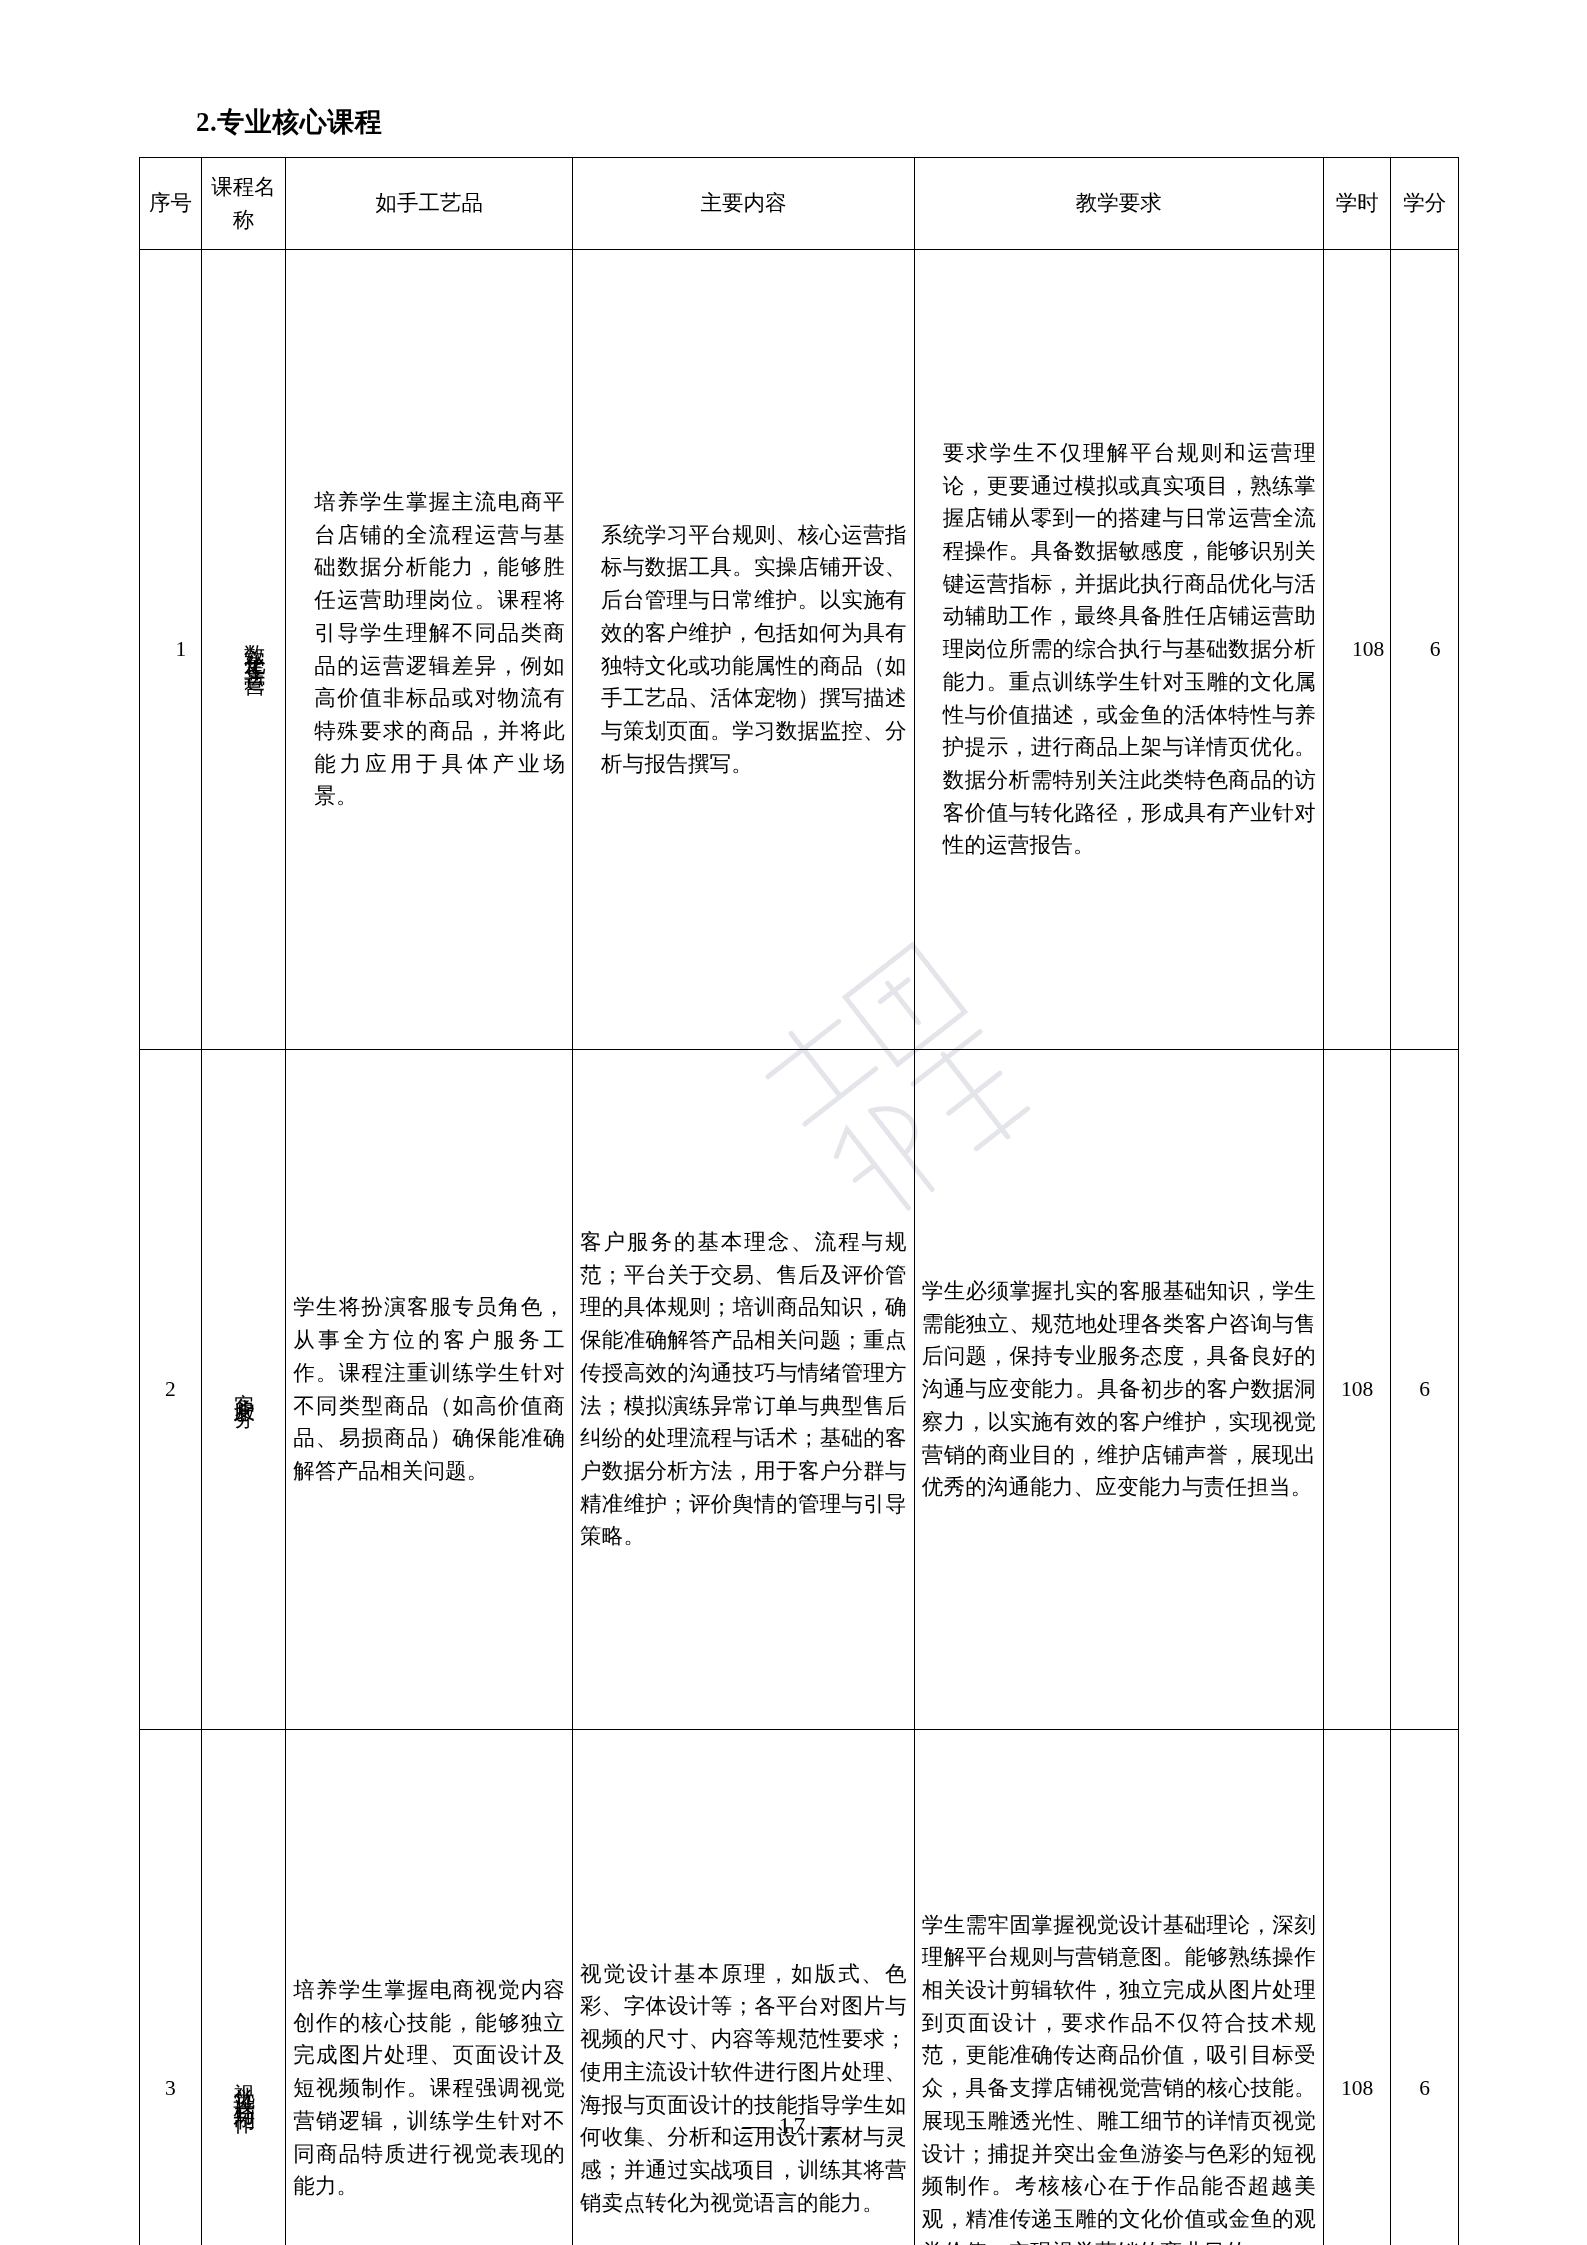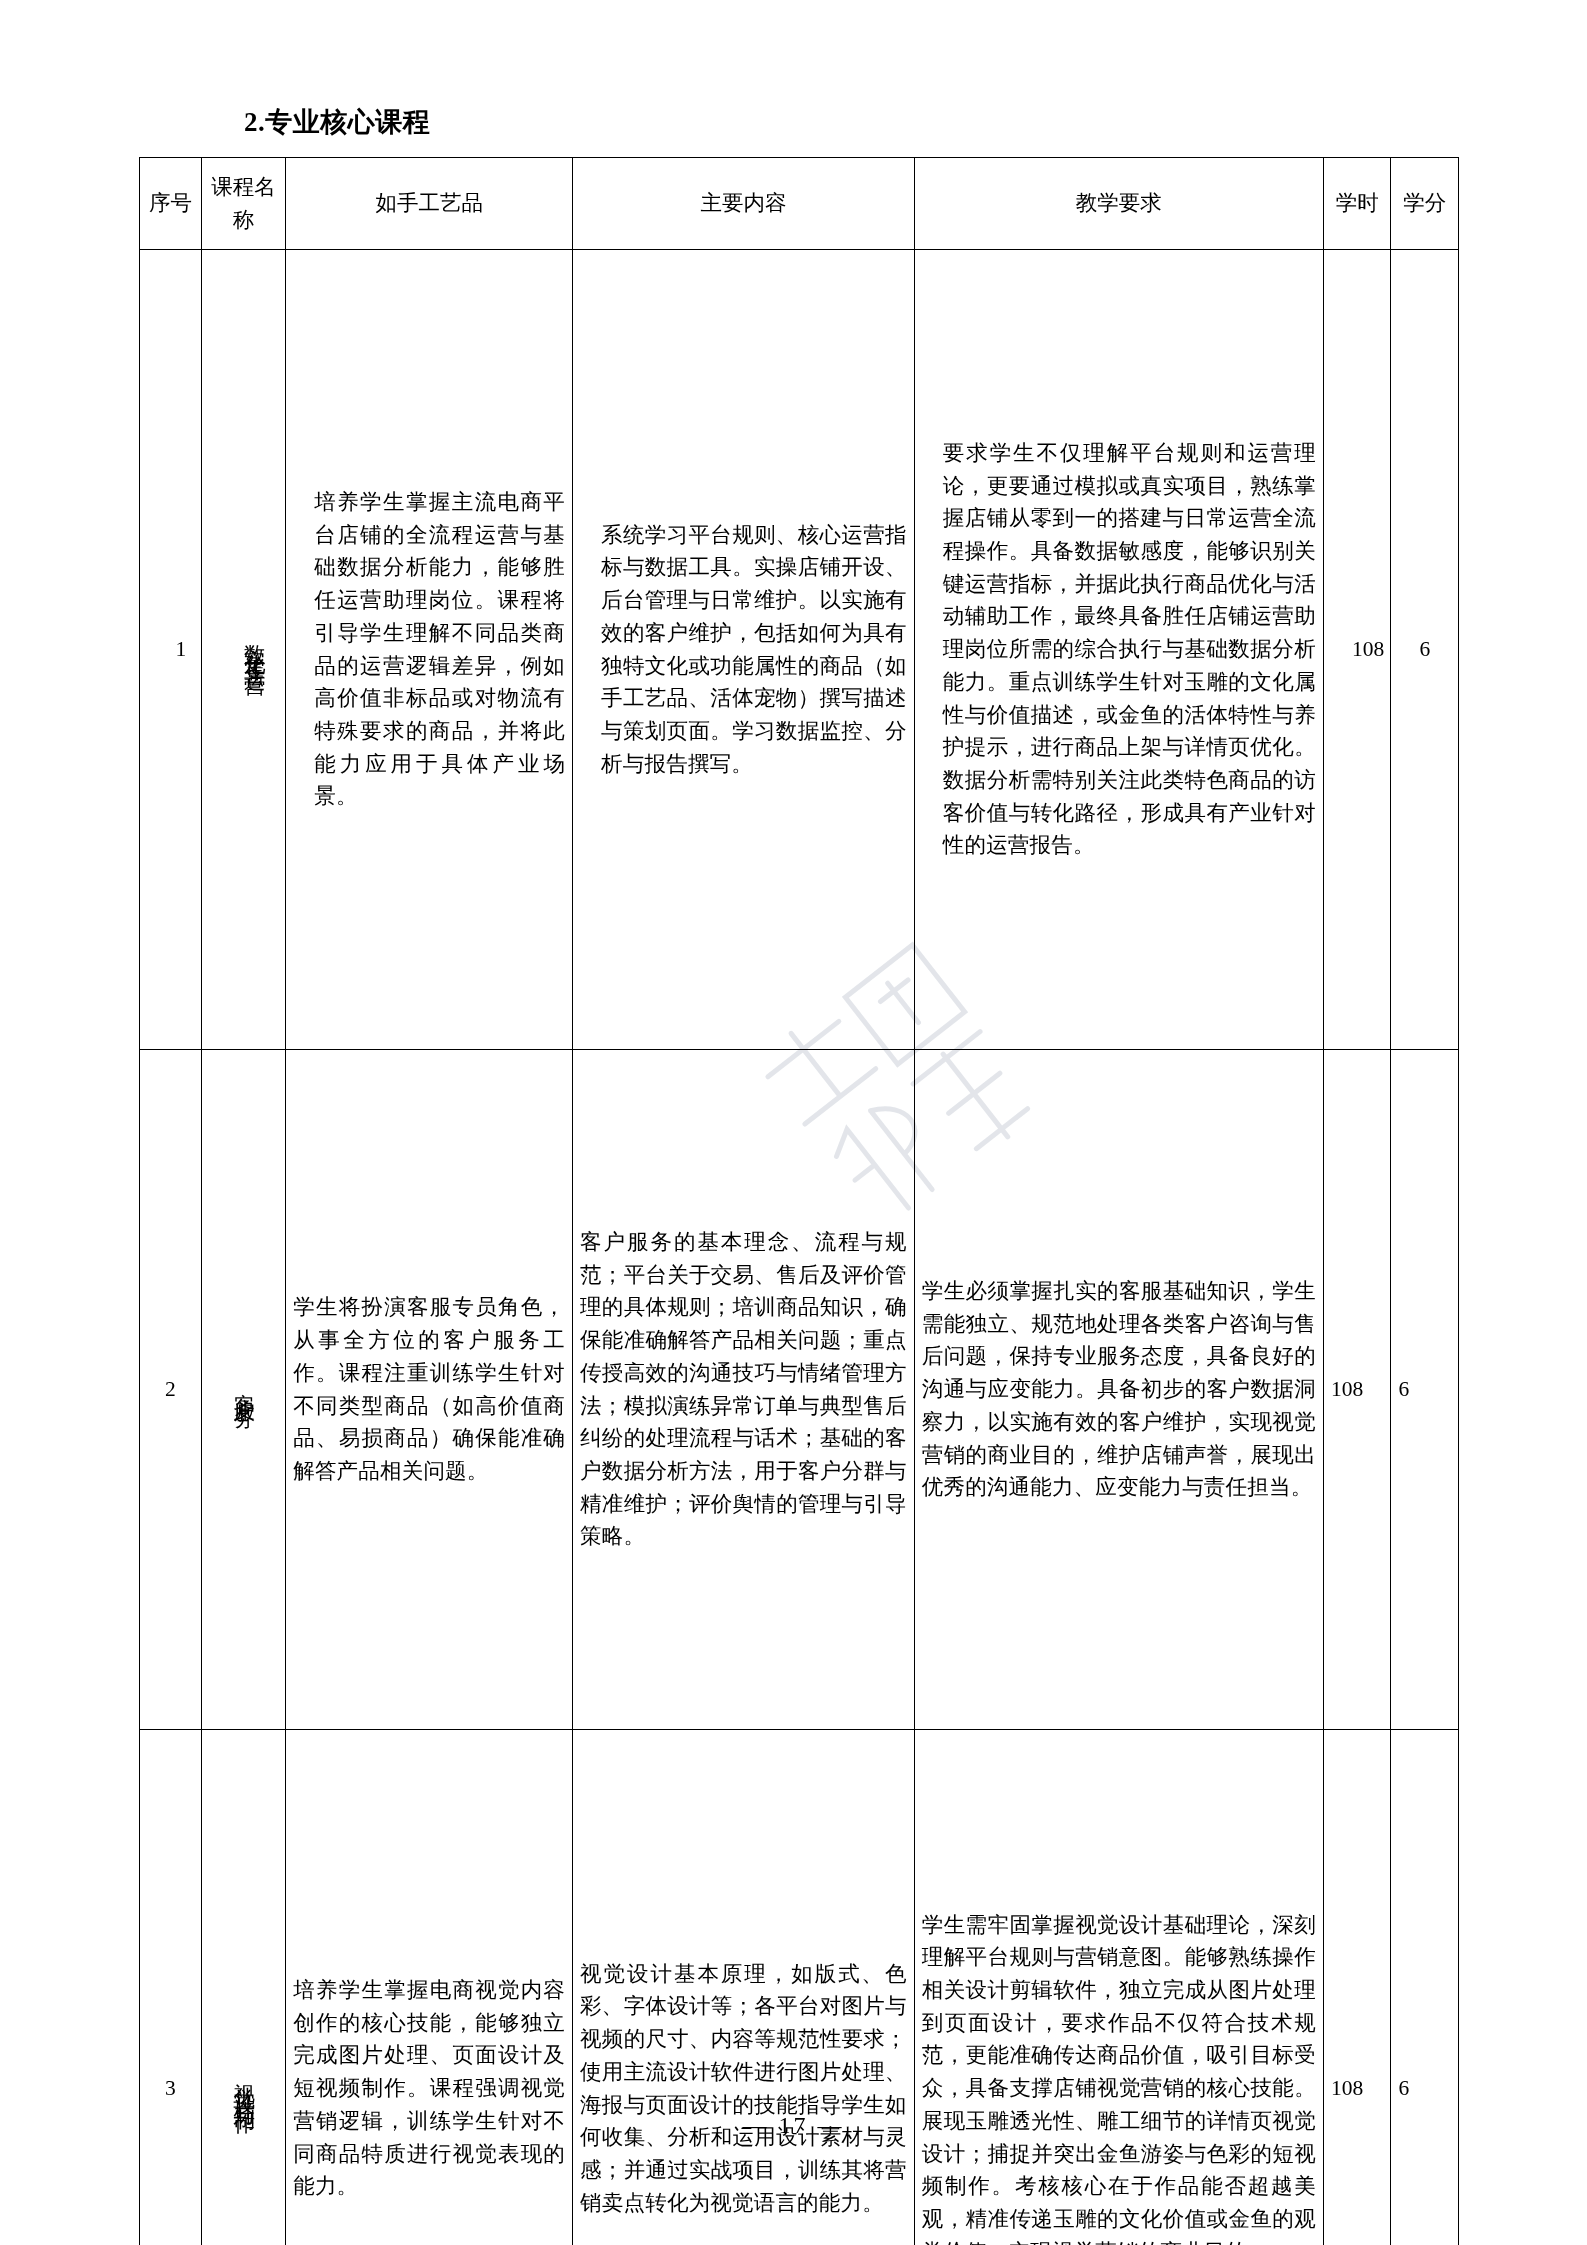--- a/index.html
+++ b/index.html
@@ -37,21 +37,20 @@
   
   .section-heading {
     position: absolute;
     left: 196px;
     top: 104px;
     font-size: 27px;
     font-weight: bold;
     letter-spacing: 0.5px;
     font-family: "Liberation Serif", "DejaVu Serif", serif;
     white-space: nowrap;
-    margin-left: 48px;
   }
 
   
   .tbl-wrap {
     position: absolute;
     left: 139px;
     top: 157px;
     width: 1320px;
     z-index: 10;
   }
@@ -114,21 +113,21 @@
   td.cell-text {
     text-align: justify;
     text-align-last: left;
     text-justify: inter-character;
     font-size: 21.5px;
     line-height: 1.55;
     letter-spacing: 0.2px;
     padding: 8px 9px;
   }
   td.cell-num {
-    text-align: left;
+    text-align: center;
     font-size: 21.5px;
     font-family: "Liberation Serif", "DejaVu Serif", serif;
   }
 
   
   tr.row-1 td { height: 800px; padding-left: 28px; }
   tr.row-2 td { height: 680px; font-family: Liberation Serif, serif; }
   tr.row-3 td { height: 718px; }
 
   

